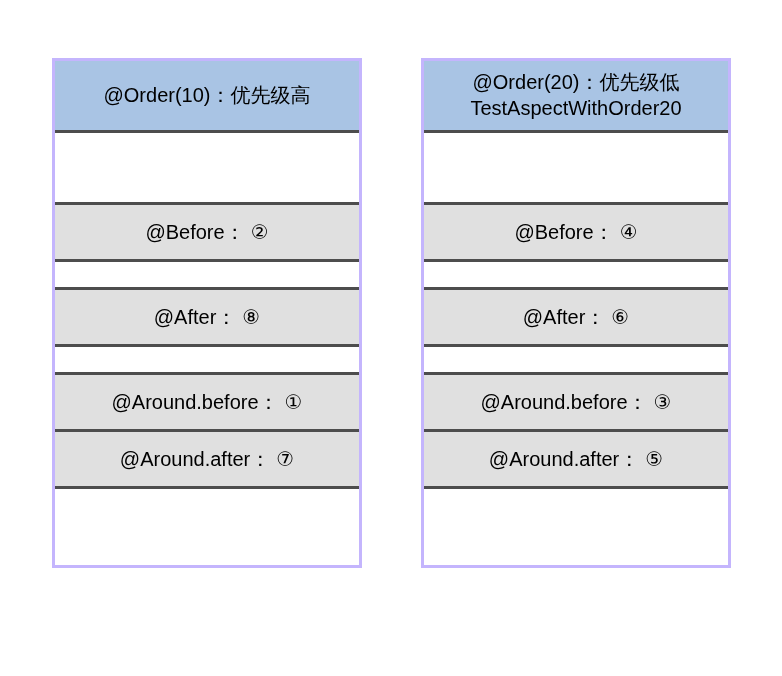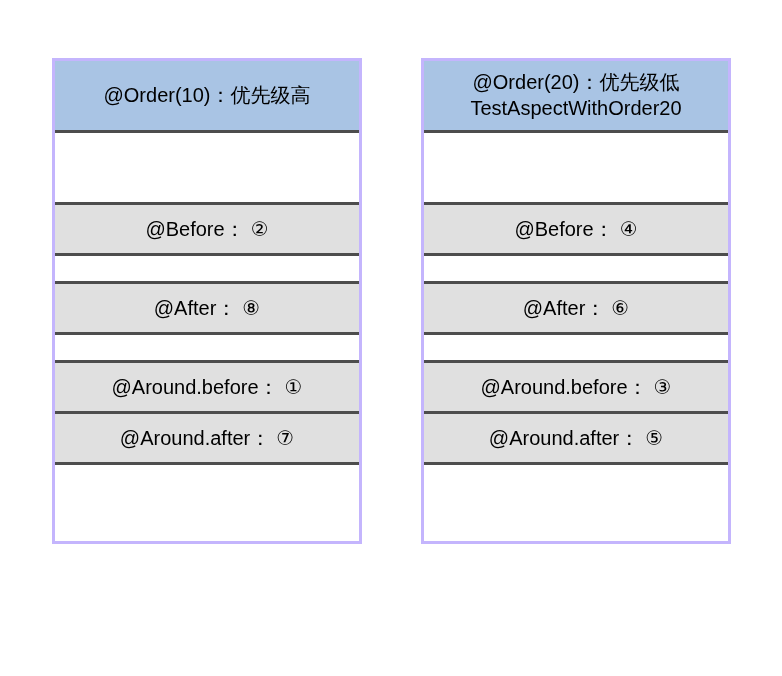--- a/index.html
+++ b/index.html
@@ -71,21 +71,21 @@
     background: #FFFFFF;
     height: 28px;
   }
   .row.spacer-tail {
     background: #FFFFFF;
     height: 76px;
   }
 
   .row.advice {
     background: #E0E0E0;
-    height: 51px;
+    height: 57px;
     font-size: 20px;
     white-space: nowrap;
   }
 
   .advice-label {
     display: inline;
   }
   .advice-num {
     display: inline;
     margin-left: 6px;

